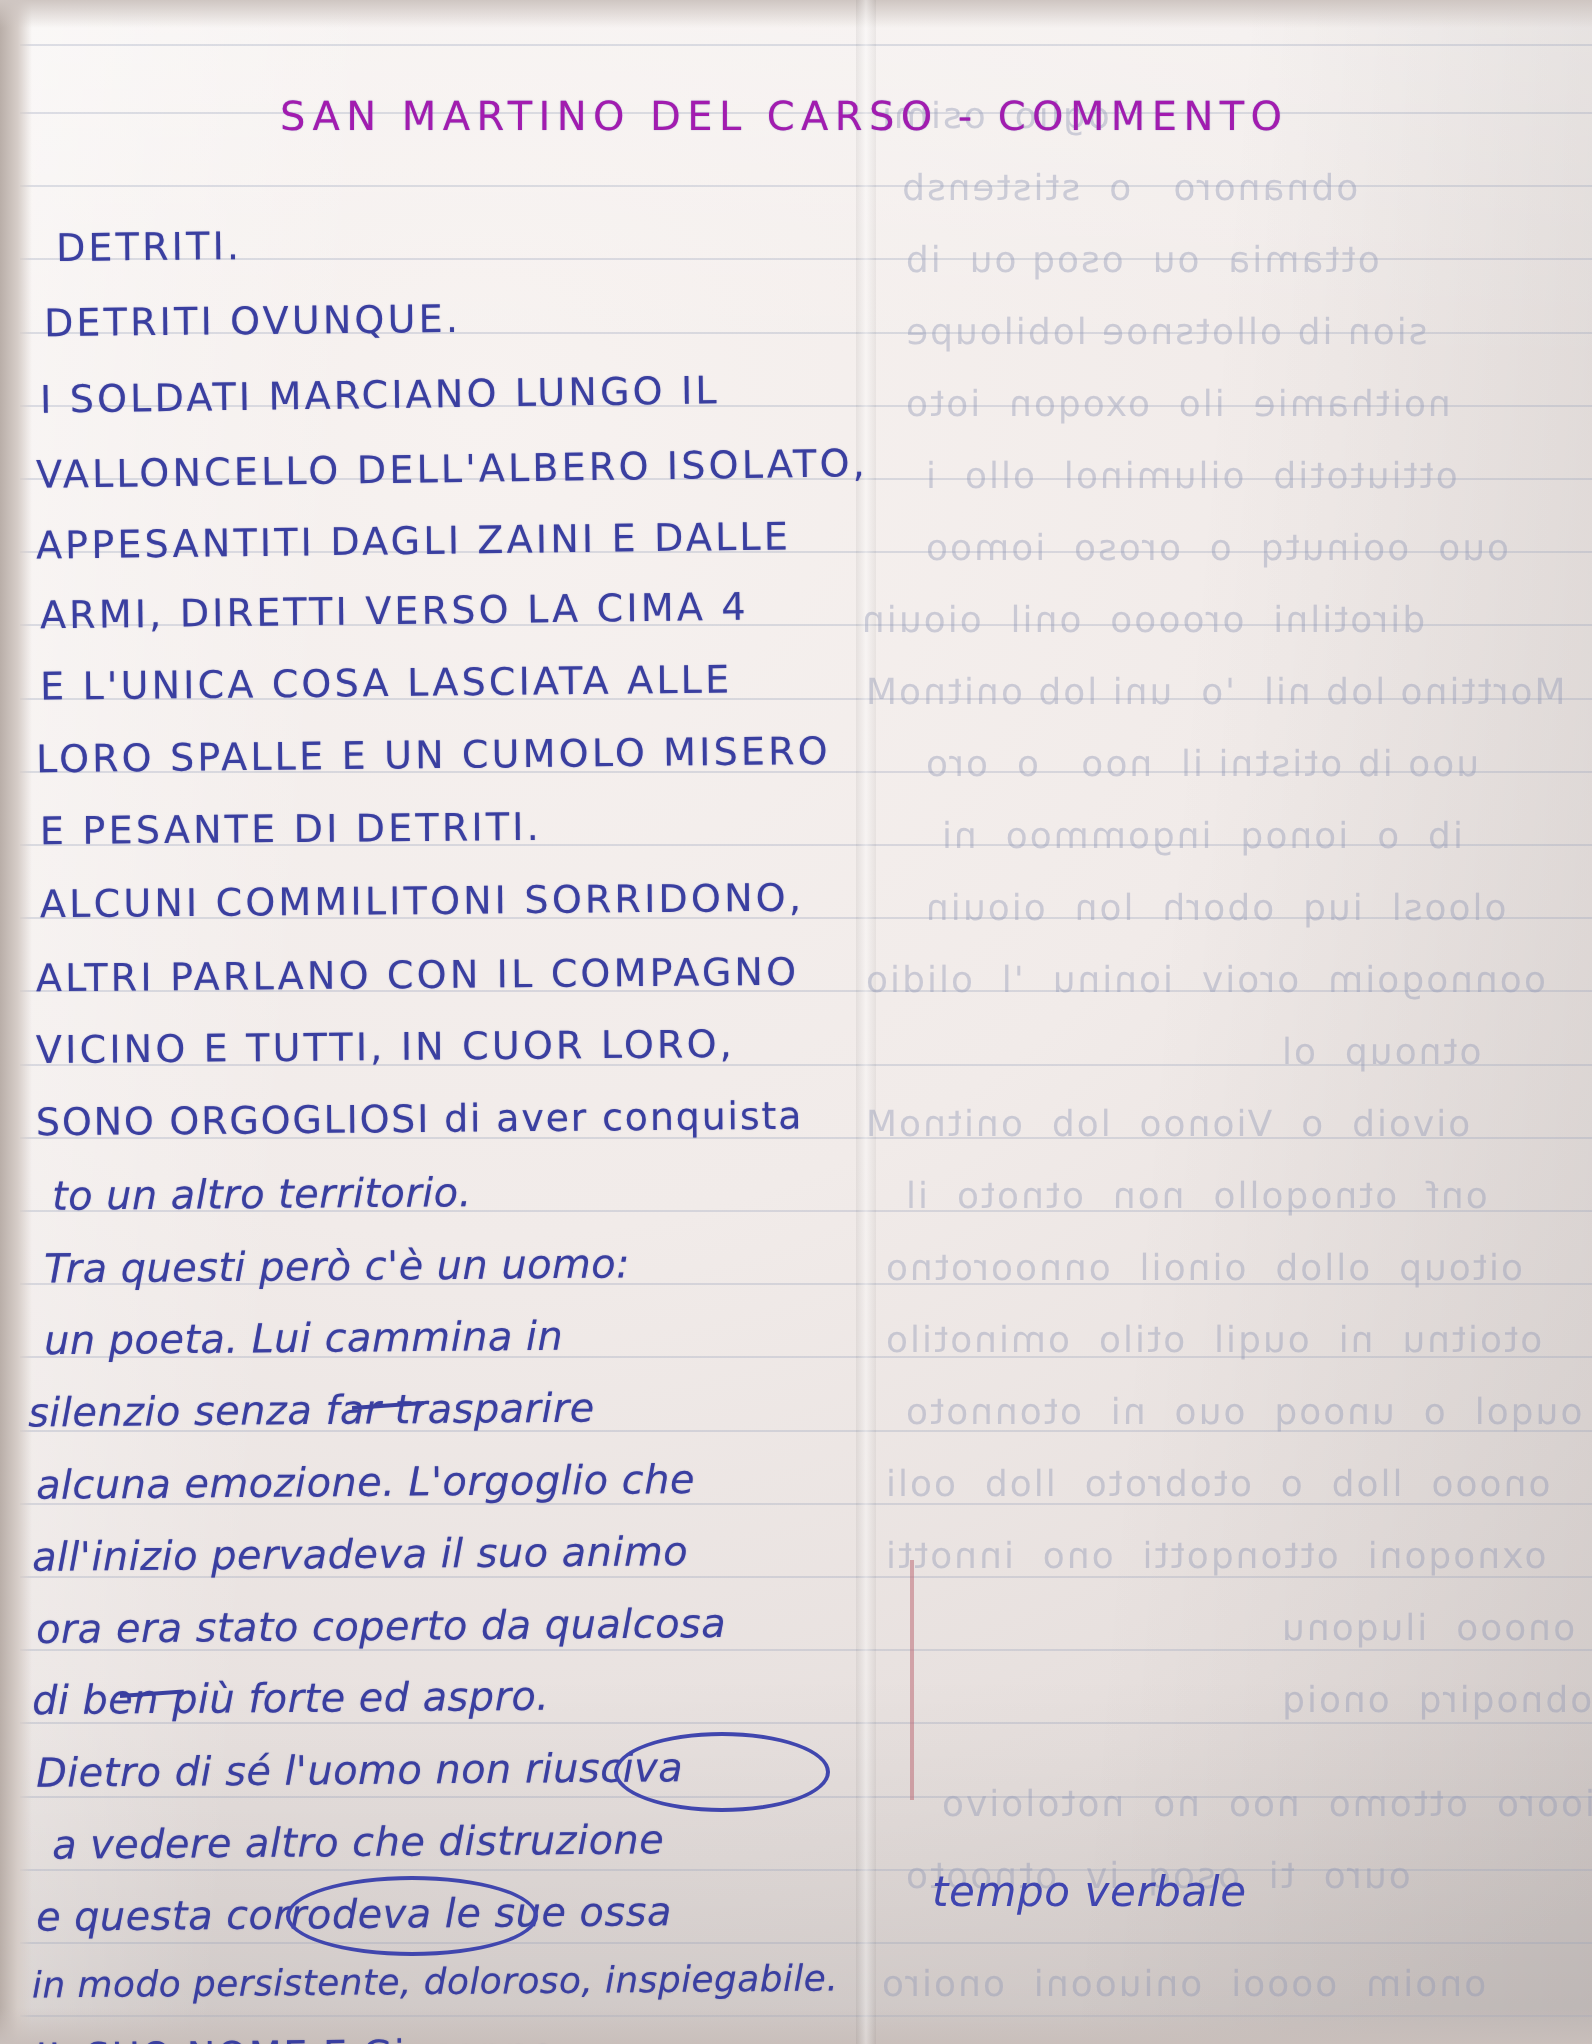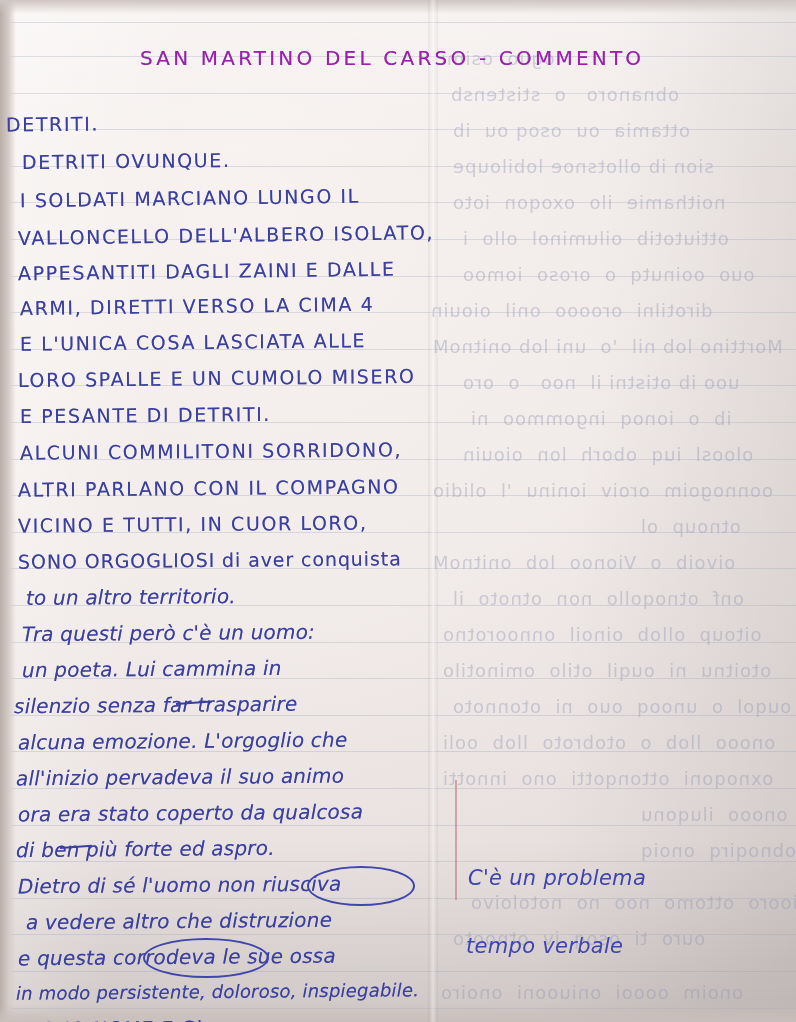--- a/index.html
+++ b/index.html
@@ -184,21 +184,21 @@
   <div class="ghost" style="left:442px; top:732px;">onooo  llob  o  otobroto  llob  ooli</div>
   <div class="ghost" style="left:442px; top:768px;">oxnoqoni  ottonqotti  ono  innotti</div>
   <div class="ghost" style="left:640px; top:804px;">ioqouni  nootito  ni  onooo  iluqonu</div>
   <div class="ghost" style="left:640px; top:840px;">ouqob  ol  obnoqirq  onoiq</div>
   <div class="ghost" style="left:470px; top:892px;">oiooro  ottomo  noo  no  notoloivo</div>
   <div class="ghost" style="left:452px; top:928px;">ouro  ti  osoq  iv  otnooto</div>
   <div class="ghost" style="left:440px; top:982px;">onoim  ooooi  oniuooni  onoiro</div>
 
   <div class="hw title" style="left:140px; top:46px;">SAN MARTINO DEL CARSO - COMMENTO</div>
 
-  <div class="hw caps" style="left:6px;  top:113px; transform:rotate(-0.6deg);">DETRITI.</div>
+  <div class="hw caps" style="left:28px;  top:113px; transform:rotate(-0.6deg);">DETRITI.</div>
   <div class="hw caps" style="left:22px;  top:150px; transform:rotate(-0.6deg);">DETRITI OVUNQUE.</div>
   <div class="hw caps" style="left:20px;  top:187px; transform:rotate(-0.8deg);">I SOLDATI MARCIANO LUNGO IL</div>
   <div class="hw caps" style="left:18px;  top:224px; transform:rotate(-0.8deg);">VALLONCELLO DELL'ALBERO ISOLATO,</div>
   <div class="hw caps" style="left:18px;  top:260px; transform:rotate(-0.7deg);">APPESANTITI DAGLI ZAINI E DALLE</div>
   <div class="hw caps" style="left:20px;  top:295px; transform:rotate(-0.7deg);">ARMI, DIRETTI VERSO LA CIMA 4</div>
   <div class="hw caps" style="left:20px;  top:331px; transform:rotate(-0.6deg);">E L'UNICA COSA LASCIATA ALLE</div>
   <div class="hw caps" style="left:18px;  top:367px; transform:rotate(-0.6deg);">LORO SPALLE E UN CUMOLO MISERO</div>
   <div class="hw caps" style="left:20px;  top:404px; transform:rotate(-0.5deg);">E PESANTE DI DETRITI.</div>
   <div class="hw caps" style="left:20px;  top:440px; transform:rotate(-0.5deg);">ALCUNI COMMILITONI SORRIDONO,</div>
   <div class="hw caps" style="left:18px;  top:477px; transform:rotate(-0.5deg);">ALTRI PARLANO CON IL COMPAGNO</div>
@@ -217,15 +217,14 @@
   <div class="hw cursive" style="left:18px;  top:945px; transform:rotate(-0.5deg);">e questa corrodeva le sue ossa</div>
   <div class="hw cursive" style="left:16px;  top:981px; font-size:18px; transform:rotate(-0.5deg);">in modo persistente, doloroso, inspiegabile.</div>
   <div class="hw mixed" style="left:18px;  top:1017px; transform:rotate(-0.5deg);">IL SUO NOME E Giuseppe</div>
 
   <div class="strike" style="left:176px; top:703px; width:36px; transform:rotate(-4deg);"></div>
   <div class="strike" style="left:60px;  top:847px; width:32px; transform:rotate(-4deg);"></div>
 
   <div class="circled" style="left:307px; top:866px; width:104px; height:36px;"></div>
   <div class="circled" style="left:143px; top:938px; width:122px; height:36px;"></div>
 
-  <div class="note" style="left:468px; top:866px;">C'è un problema</div>
   <div class="note" style="left:466px; top:934px;">tempo verbale</div>
 </div>
 
 </body></html>

